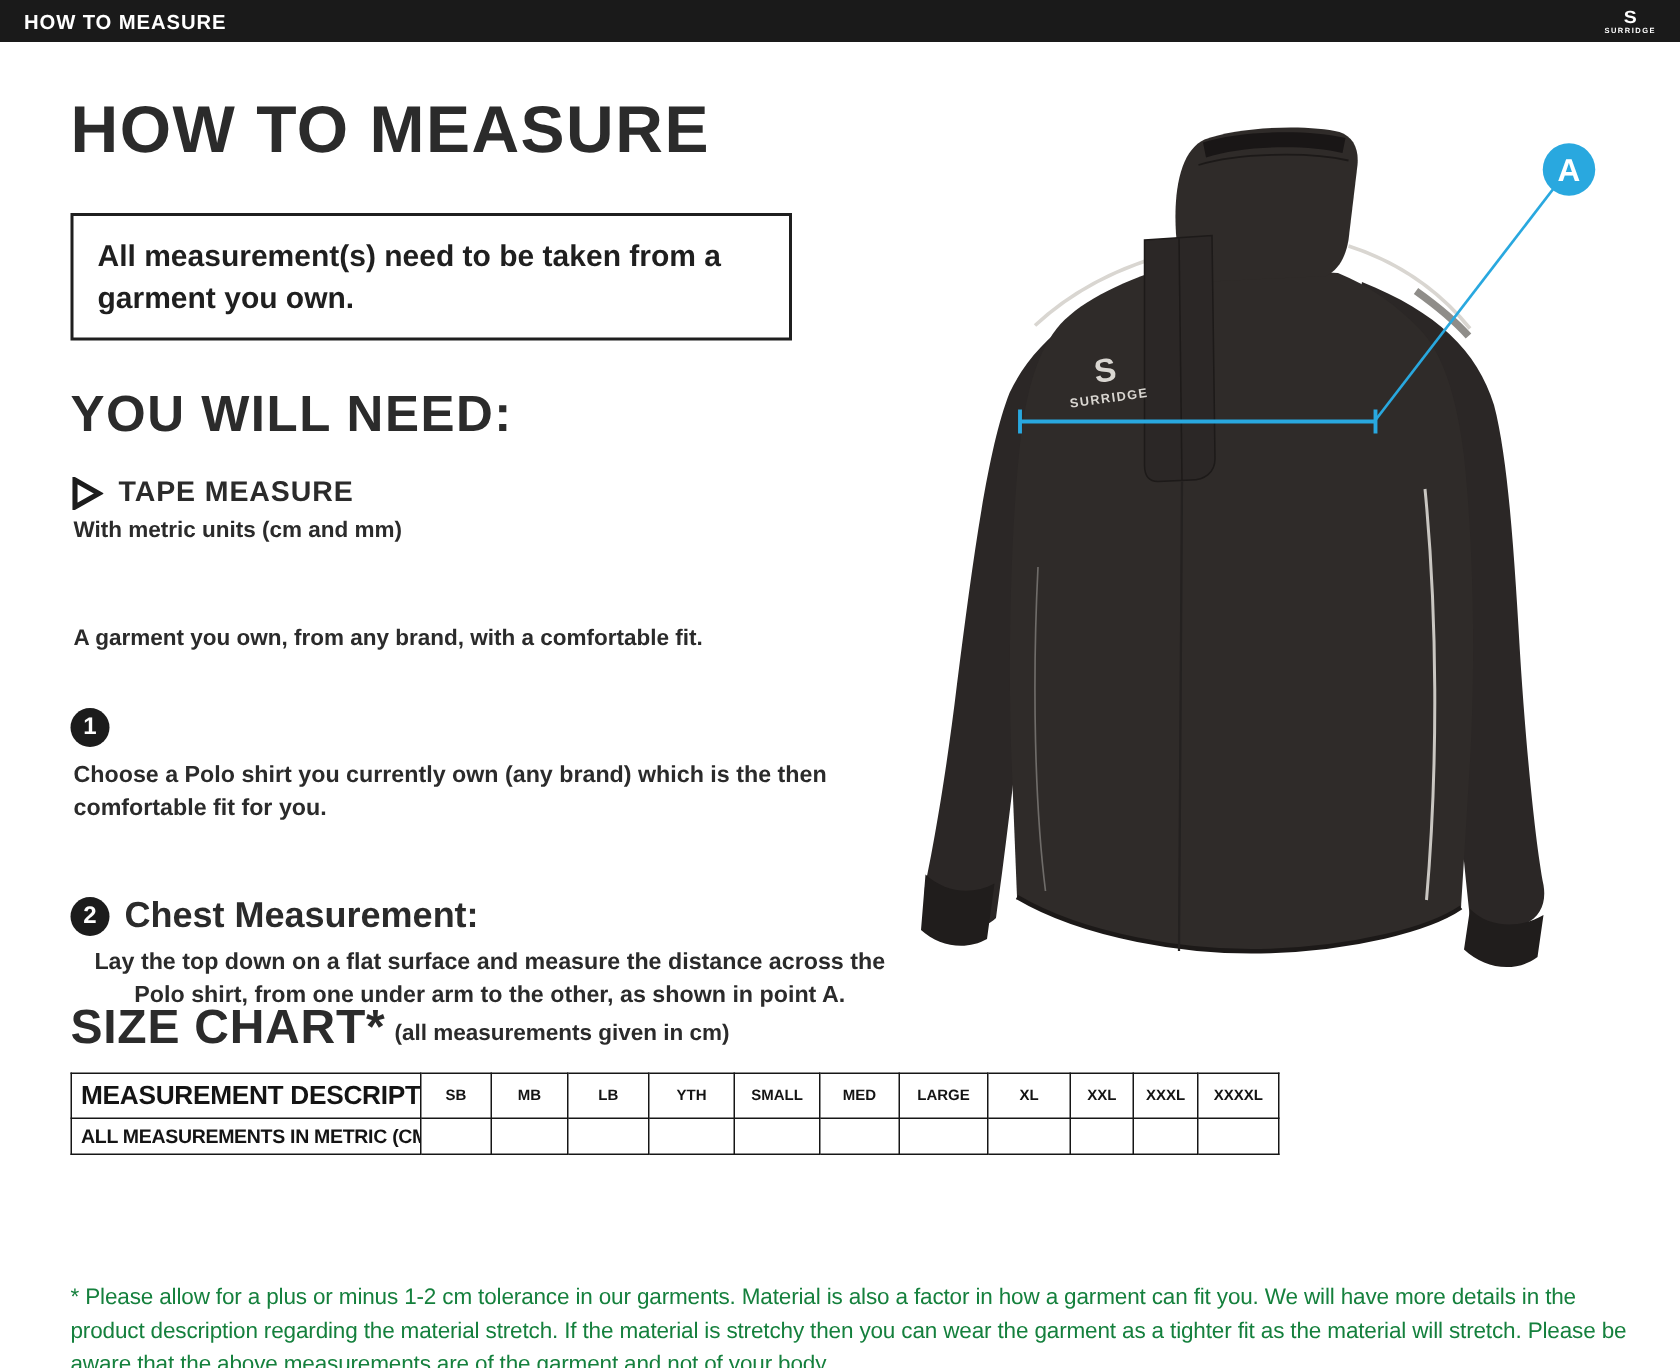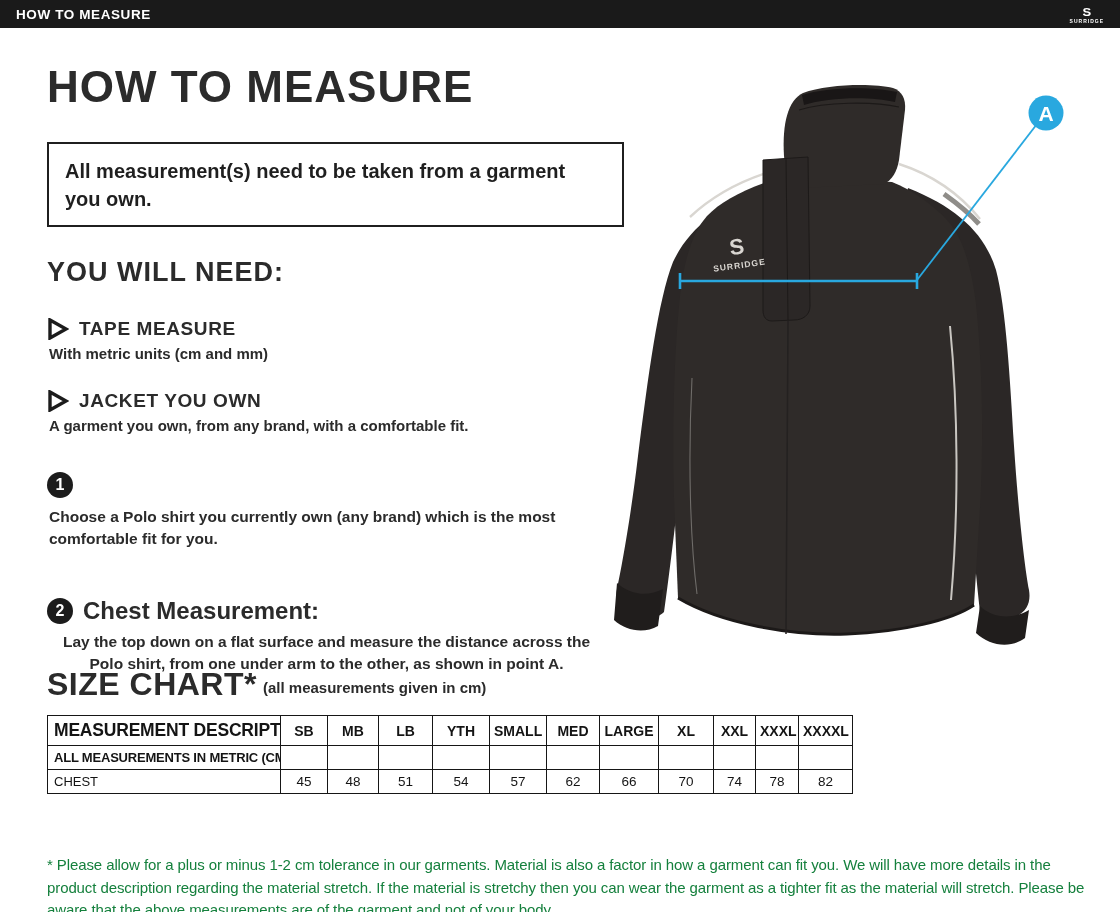--- a/index.html
+++ b/index.html
@@ -18,26 +18,26 @@
   .topbar-logo { display:flex; flex-direction:column; align-items:center; line-height:1; padding-right:6px; }
   .topbar-logo .coil { color:#fff; font-weight:900; font-size:13px; transform:scaleY(.9); letter-spacing:0; }
   .topbar-logo .word { color:#fff; font-size:5px; font-weight:700; letter-spacing:1px; margin-top:1px; }
 
   
   .h1 {
     position:absolute; left:47px; top:62px; font-size:44px; font-weight:800;
     letter-spacing:1px; color:#2b2b2b;
   }
   .notebox {
-    position:absolute; left:47px; top:142px; width:577px; min-height:82px;
+    position:absolute; left:47px; top:142px; width:481px; min-height:82px;
     border:2.5px solid #1f1f1f; padding:13px 16px 12px 16px;
     font-size:20px; font-weight:700; line-height:1.4; color:#1f1f1f;
   }
   .need-heading {
-    position:absolute; left:47px; top:257px; font-size:27px; font-weight:800;
+    position:absolute; left:47px; top:257px; font-size:34px; font-weight:800;
     letter-spacing:1px; color:#2b2b2b;
   }
   .bullet-row { position:absolute; left:47px; display:flex; align-items:center; gap:10px; }
   .bullet-row .tri { width:22px; height:22px; flex:0 0 auto; }
   .bullet-title { font-size:19px; font-weight:800; letter-spacing:.6px; color:#2b2b2b; }
   .bullet-sub { position:absolute; left:49px; font-size:15px; font-weight:700; color:#2b2b2b; }
 
   .step-row { position:absolute; left:47px; display:flex; align-items:center; gap:10px; }
   .step-badge {
     width:26px; height:26px; border-radius:50%; background:#1c1c1c; color:#fff;
@@ -50,21 +50,21 @@
   .sc-heading { position:absolute; left:47px; top:666px; display:flex; align-items:baseline; gap:6px; }
   .sc-heading .big { font-size:32px; font-weight:800; letter-spacing:.5px; color:#2b2b2b; }
   .sc-heading .small { font-size:15px; font-weight:700; color:#2b2b2b; position:relative; top:-2px; }
 
   
   .size-table {
     position:absolute; left:47px; top:715px; border-collapse:collapse;
     table-layout:fixed; width:805px;
   }
   .size-table th, .size-table td { border:1.6px solid #161616; padding:0 4px; overflow:hidden; white-space:nowrap; }
-  .size-table thead th { height:30px; font-size:14px; font-weight:700; color:#141414; }
+  .size-table thead th { height:30px; font-size:10px; font-weight:700; color:#141414; }
   .size-table thead th.desc { font-size:17.5px; text-align:left; padding-left:6px; letter-spacing:-.2px; }
   .size-table tbody tr { height:24px; }
   .size-table tbody td { font-size:13.5px; text-align:center; color:#141414; }
   .size-table tbody td.rowlabel { text-align:left; padding-left:6px; }
   .size-table tbody tr:nth-child(1) td.rowlabel { font-weight:700; font-size:13px; letter-spacing:-.2px; }
   .size-table tbody tr:nth-child(2) td.rowlabel { font-weight:400; font-size:13px; }
 
   .footnote {
     position:absolute; left:47px; top:854px; width:1048px;
     font-size:15px; font-weight:400; line-height:1.5; color:#15803d; letter-spacing:-.1px;
@@ -93,32 +93,26 @@
   <div class="need-heading">YOU WILL NEED:</div>
 
   <div class="bullet-row" style="top:318px;">
     <svg class="tri" viewBox="0 0 22 22">
       <polygon points="3,2 19,11 3,20" fill="#ffffff" stroke="#1c1c1c" stroke-width="3.4" stroke-linejoin="miter"></polygon>
     </svg>
     <span class="bullet-title">TAPE MEASURE</span>
   </div>
   <div class="bullet-sub" style="top:345px;">With metric units (cm and mm)</div>
 
-  <div class="bullet-row" style="top:390px;">
-    <svg class="tri" viewBox="0 0 22 22">
-      <polygon points="3,2 19,11 3,20" fill="#ffffff" stroke="#1c1c1c" stroke-width="3.4" stroke-linejoin="miter"></polygon>
-    </svg>
-    <span class="bullet-title">JACKET YOU OWN</span>
-  </div>
   <div class="bullet-sub" style="top:417px;">A garment you own, from any brand, with a comfortable fit.</div>
 
   <div class="step-row" style="top:472px;">
     <span class="step-badge">1</span>
   </div>
-  <div class="step-body" style="top:506px;">Choose a Polo shirt you currently own (any brand) which is the most comfortable fit for you.</div>
+  <div class="step-body" style="top:506px;">Choose a Polo shirt you currently own (any brand) which is the then comfortable fit for you.</div>
 
   <div class="step-row" style="top:597px;">
     <span class="step-badge">2</span>
     <span class="step-title">Chest Measurement:</span>
   </div>
   <div class="step-body" style="top:631px;text-align:center;">Lay the top down on a flat surface and measure the distance across the Polo shirt, from one under arm to the other, as shown in point A.</div>
 
   <div class="sc-heading">
     <span class="big">SIZE CHART*</span>
     <span class="small">(all measurements given in cm)</span>
@@ -163,34 +157,20 @@
           <td></td>
           <td></td>
           <td></td>
           <td></td>
           <td></td>
           <td></td>
           <td></td>
           <td></td>
           <td></td>
         </tr>
-        <tr>
-          <td class="rowlabel">CHEST</td>
-          <td>45</td>
-          <td>48</td>
-          <td>51</td>
-          <td>54</td>
-          <td>57</td>
-          <td>62</td>
-          <td>66</td>
-          <td>70</td>
-          <td>74</td>
-          <td>78</td>
-          <td>82</td>
-        </tr>
       </tbody>
   </table>
 
   <div class="footnote">* Please allow for a plus or minus 1-2 cm tolerance in our garments. Material is also a factor in how a garment can fit you. We will have more details in the product description regarding the material stretch.  If the material is stretchy then you can wear the garment as a tighter fit as the material will stretch.  Please be aware that the above measurements are of the garment and not of your body.</div>
 
   <svg class="diagram" viewBox="0 0 520 590">
 
     <path fill="#2b2726" d="M178,104 C125,122 90,148 73,184 C58,222 48,300 38,378 C31,437 22,488 17,511 C15,521 18,530 27,535 C40,543 56,542 64,534 C72,478 82,386 90,322 C96,272 103,220 114,190 L150,140 Z"></path>
     <path fill="#201d1c" d="M17,505 C30,517 48,519 63,511 L58,548 C44,556 26,553 14,542 Z"></path>
 

